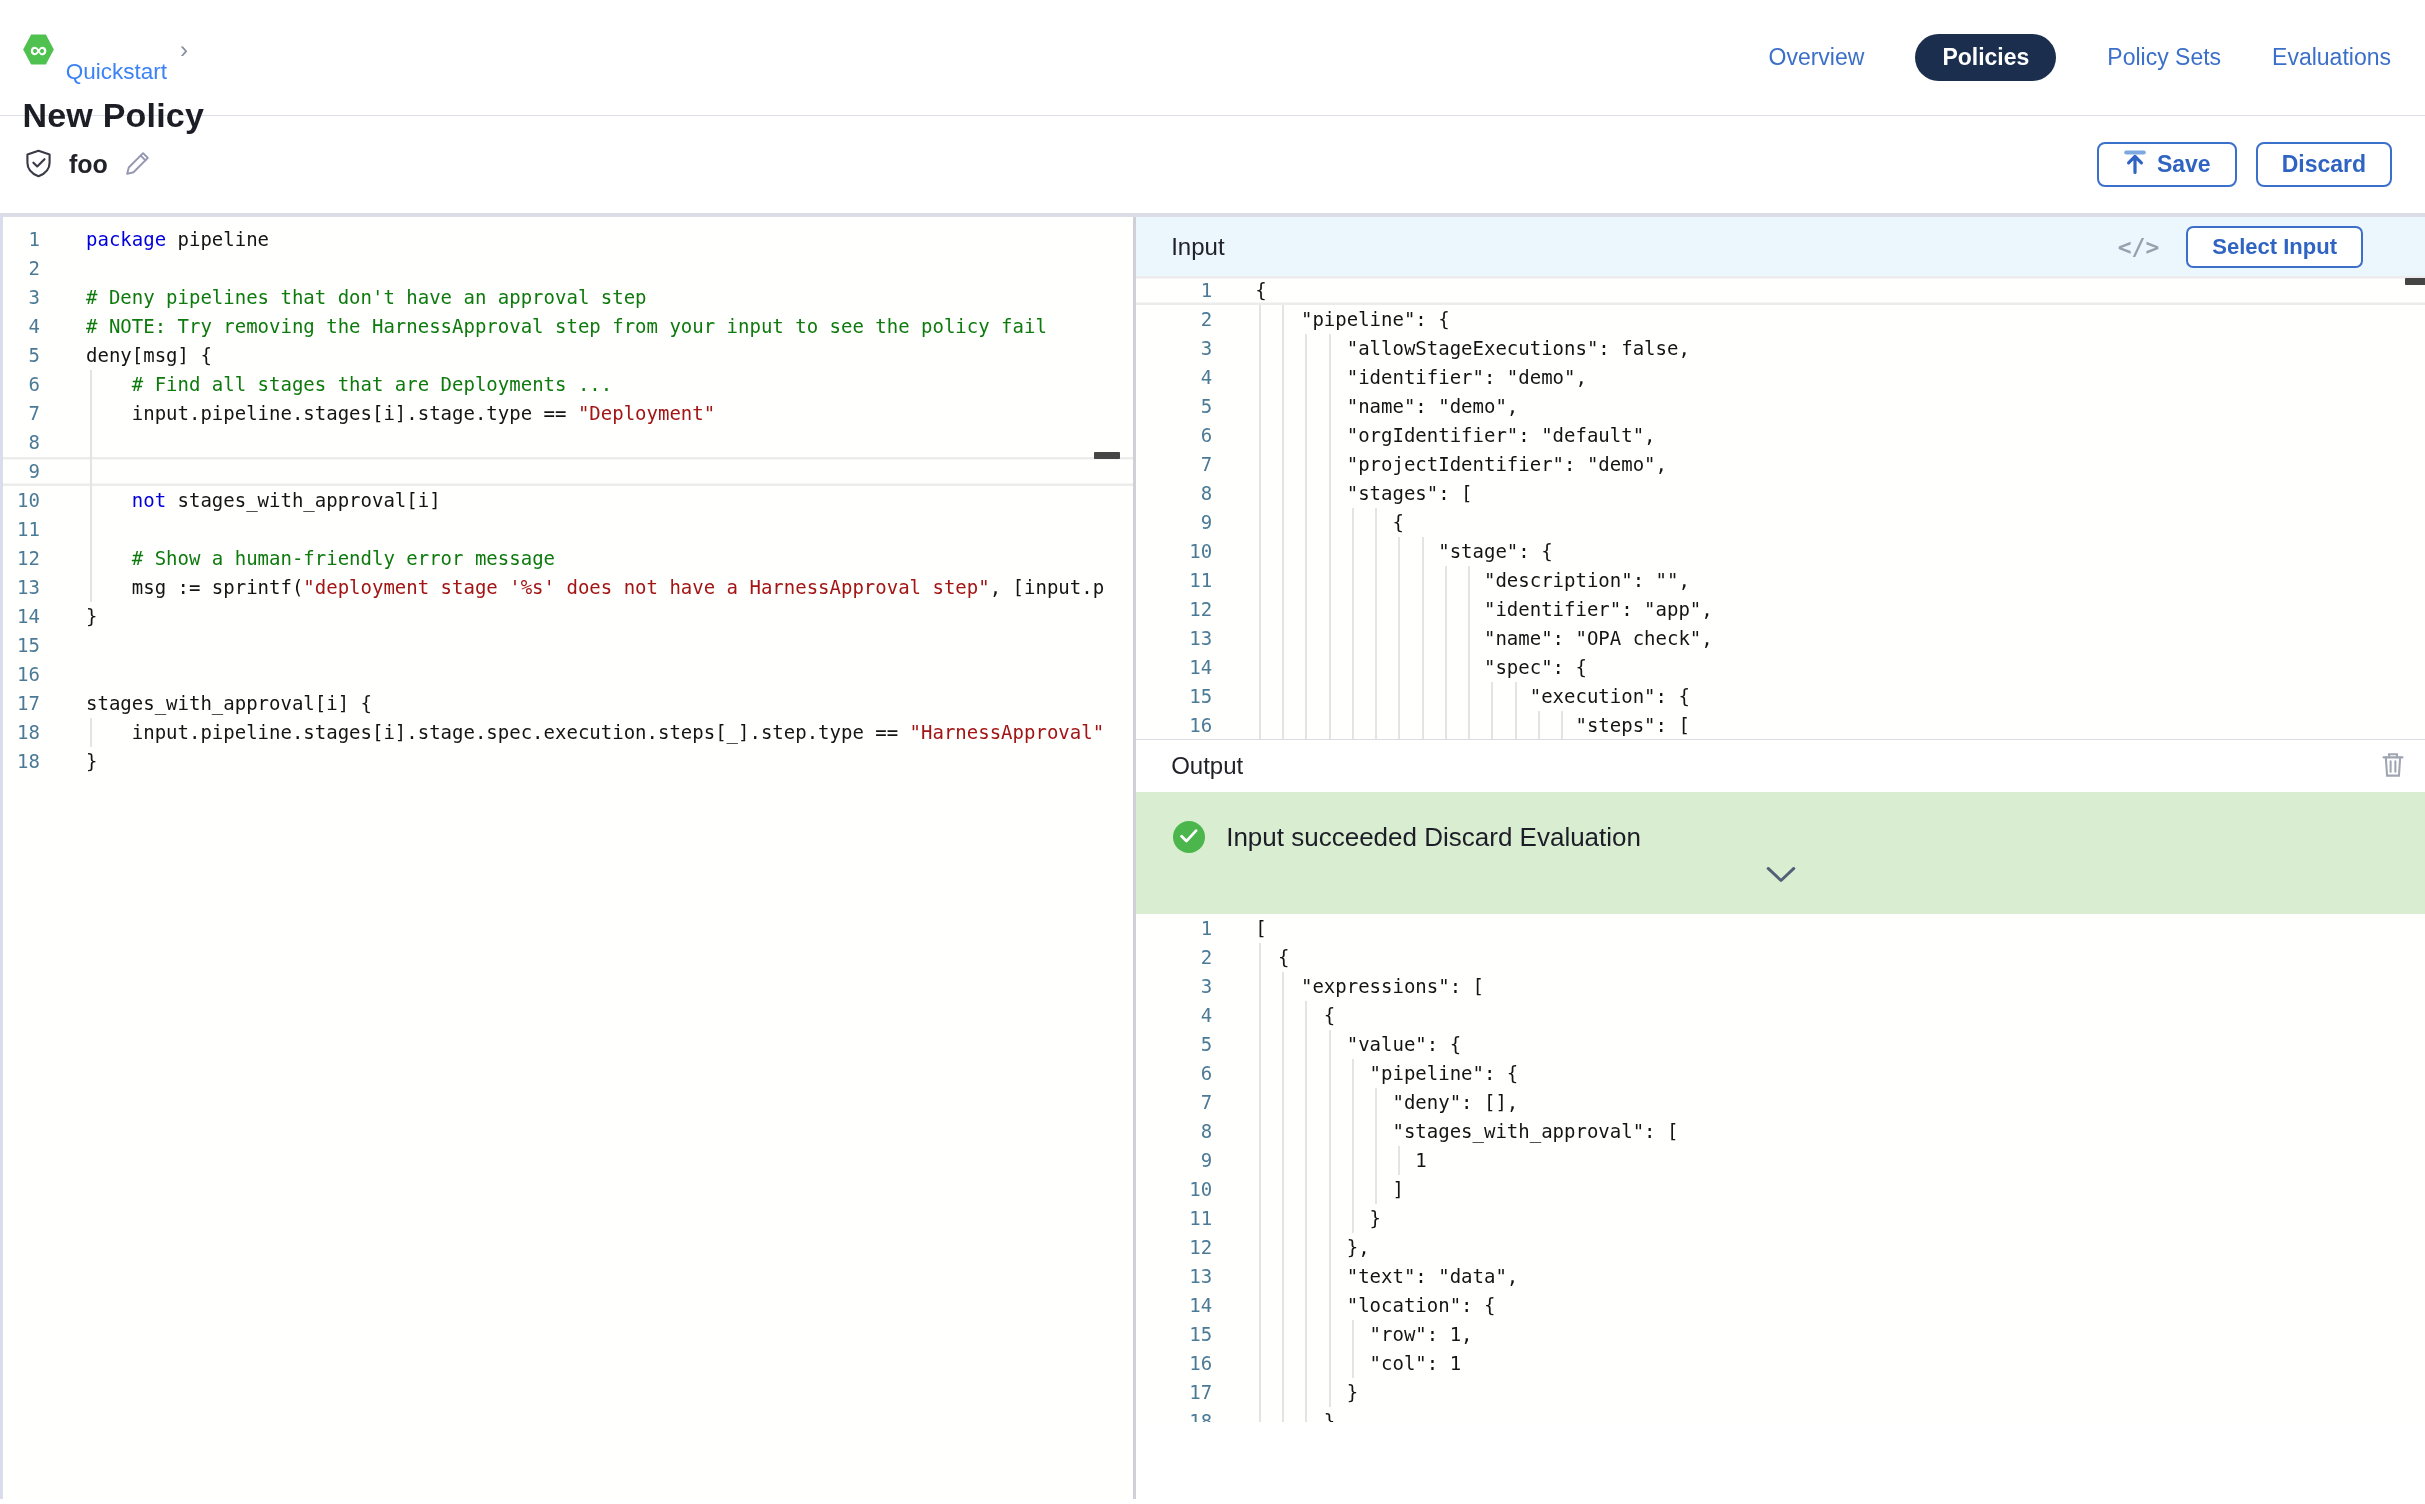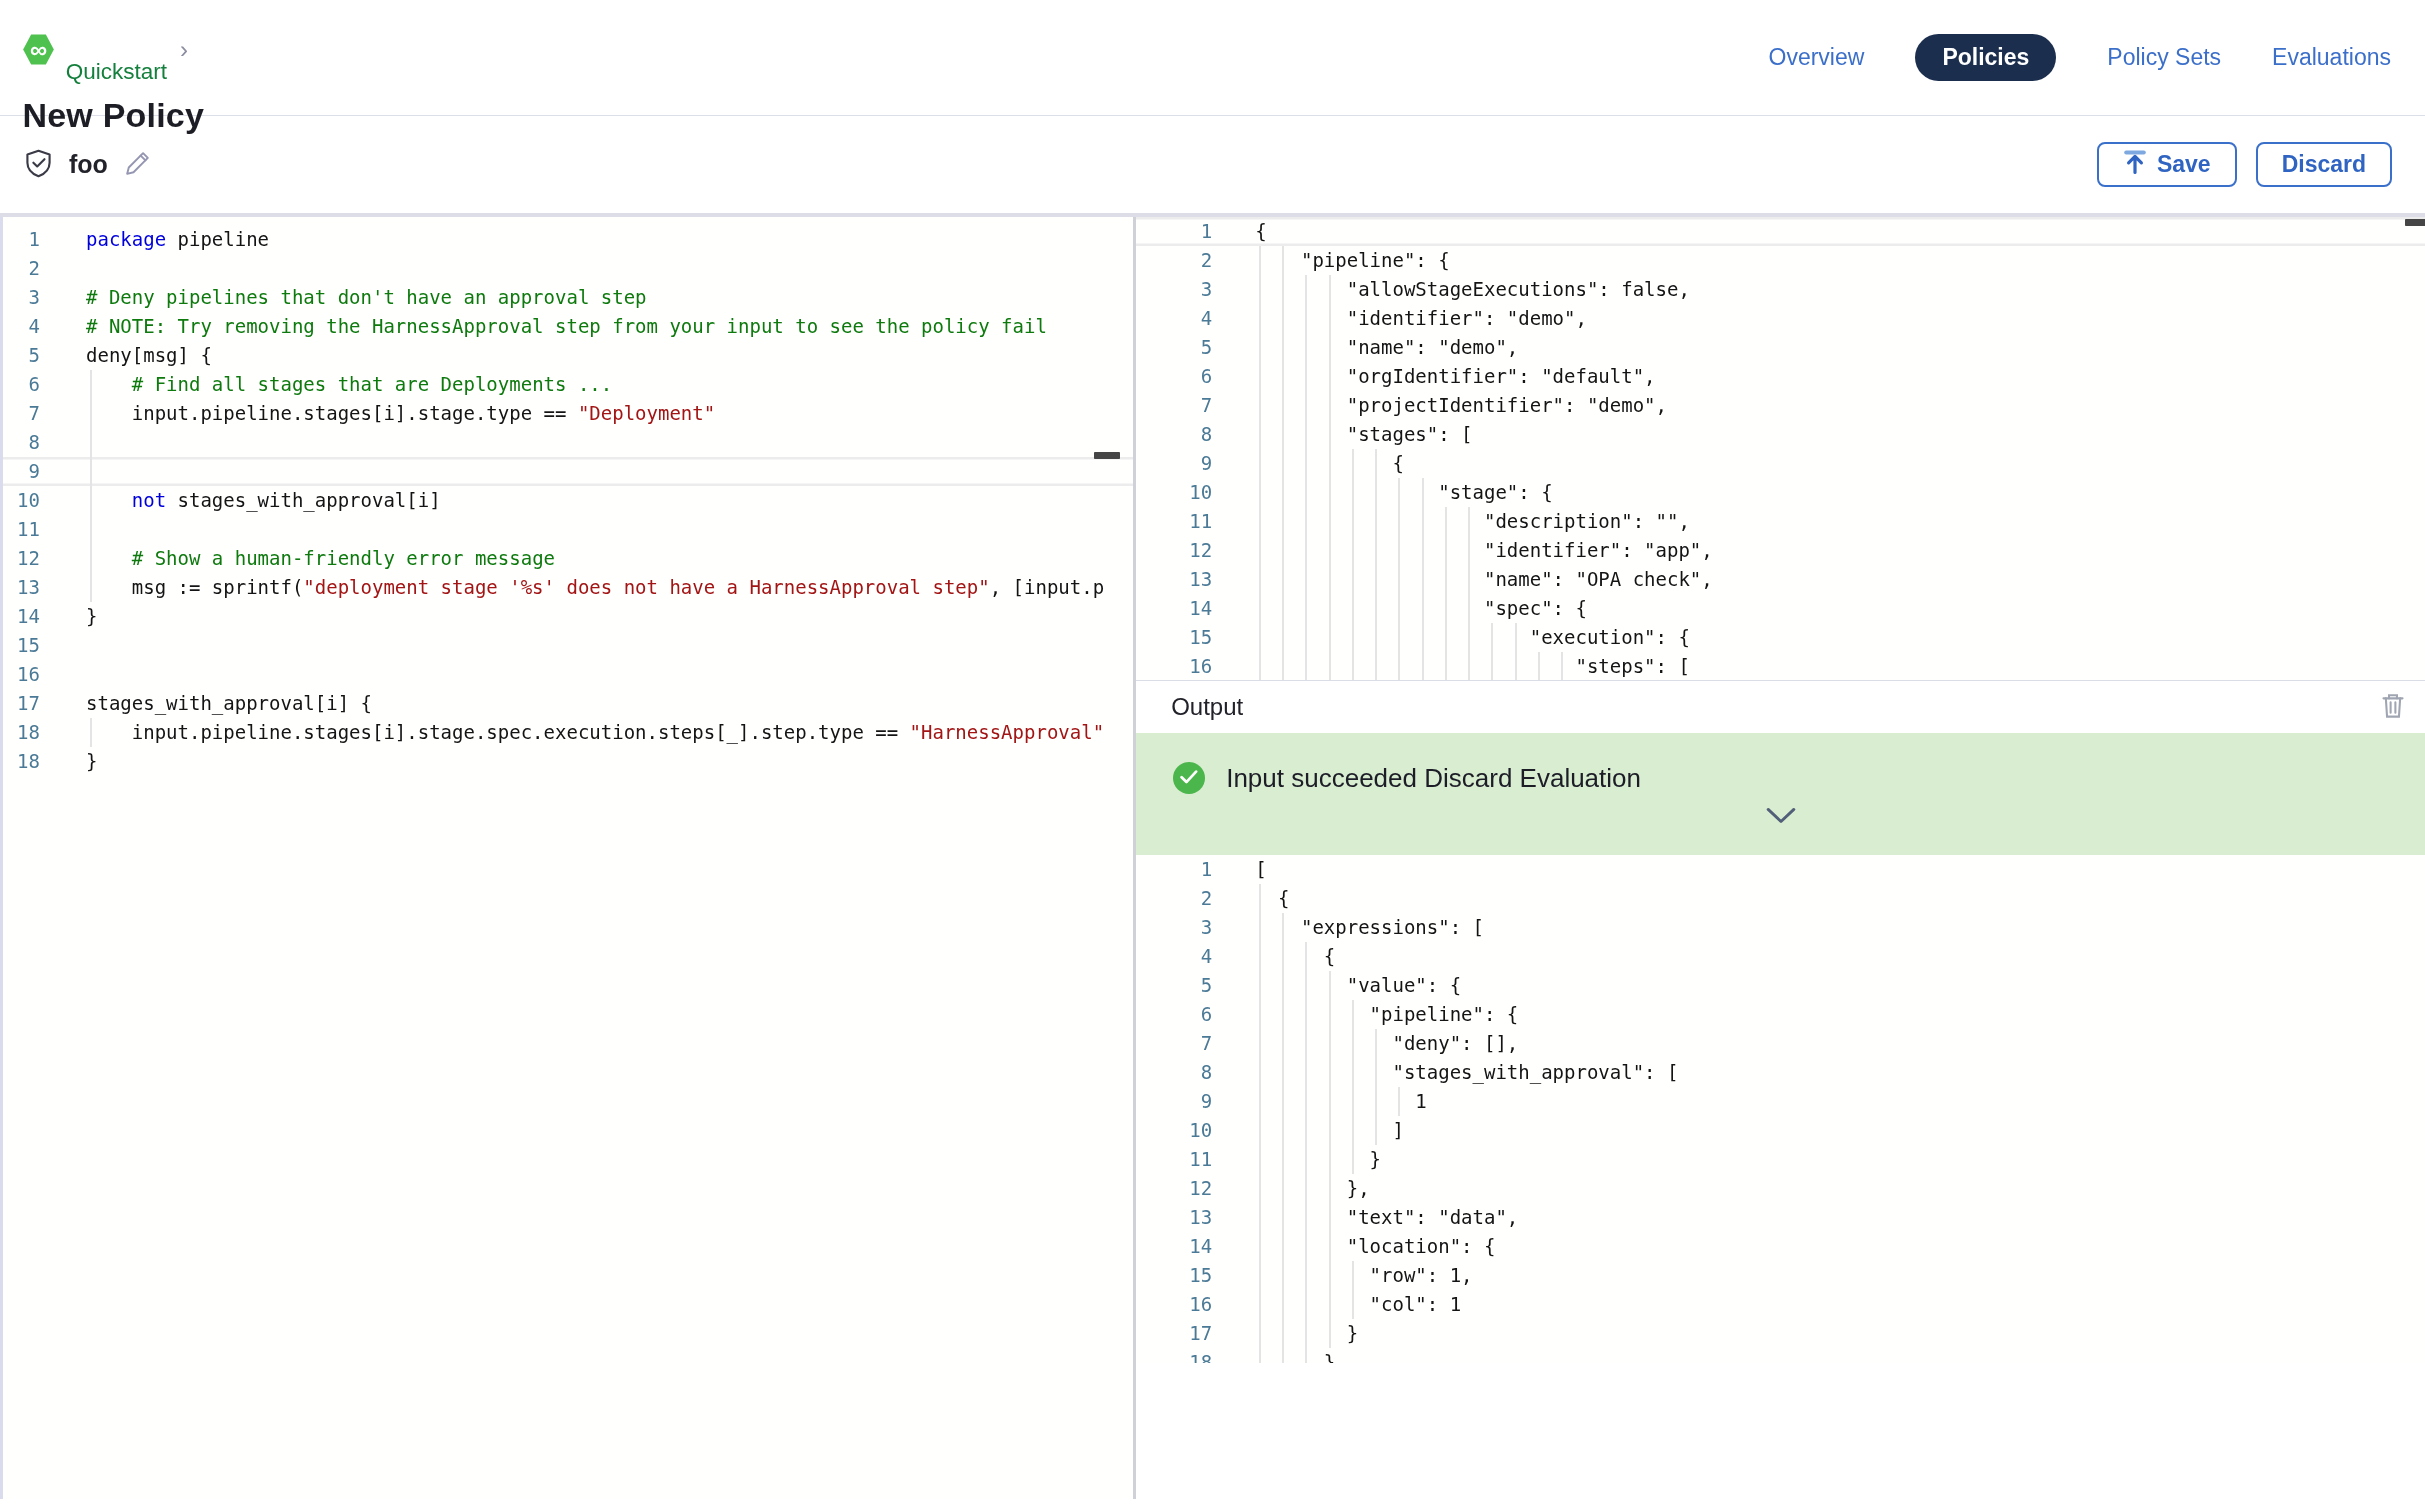--- a/index.html
+++ b/index.html
@@ -6,21 +6,21 @@
   html,body { width: 2426px; height: 1505px; overflow: hidden; background:#fff;
     font-family:"Liberation Sans", sans-serif; color:#22222a; }
 
   
   .header { height:116px; border-bottom:1.6px solid #dcdee8; display:flex;
     justify-content:space-between; align-items:flex-start; padding:14.5px 35px 0 22.5px; }
   .crumb-row { display:flex; align-items:center; gap:11.3px; }
   .hexicon { width:32px; height:32px; background:#4fc14f; display:flex; align-items:center;
     justify-content:center; color:#fff; font-size:24px; font-weight:bold;
     clip-path:polygon(27% 3%,73% 3%,98% 50%,73% 97%,27% 97%,2% 50%); border-radius:6.4px; }
-  .crumb-link { color:#15803d; font-size:22.5px; font-weight:500; text-decoration:none; cursor:pointer;margin-top:44px; }
+  .crumb-link { color:#3b82f6; font-size:22.5px; font-weight:500; text-decoration:none; cursor:pointer;margin-top:44px; }
   .crumb-sep { color:#8a8da0; font-size:24px; margin-left:1.6px; }
   .page-title { font-size:34px; font-weight:700; color:#1d1d26; margin-top:11.3px; letter-spacing:0.2px; }
   .nav { display:flex; align-items:center; gap:51px; margin-top:19px; }
   .nav a { font-size:23px; color:#3b6fc9; font-weight:500; text-decoration:none; cursor:pointer; }
   .nav a.pill { background:#1b2e4e; color:#fff; font-weight:600; padding:10.4px 27px; border-radius:26px; }
 
   
   .toolbar { height:101px; border-bottom:4px solid #dcdde7; display:flex;
     align-items:center; justify-content:space-between; padding:0 34px 0 24px;gap:41px; }
   .tb-left { display:flex; align-items:center; gap:16px; }
@@ -167,20 +167,26 @@
         <div class="ed-line"><span class="ln">18</span><span class="ed-code"><span class="c-pl">}</span></span></div>
       </div>
     <div class="overview-mark" style="right:13px; top:235px; width:26px; height:7.2px;"></div>
   </div>
 
   <div class="vdivider"></div>
 
   <div class="right-panel">
 
 
+    <div class="input-bar">
+      <span class="section-title">Input</span>
+      <span class="spacer"></span>
+      <span class="code-glyph">&lt;/&gt;</span>
+      <button class="btn-select-input">Select Input</button>
+    </div>
 
     <div class="right-ed" id="input-editor">
       <div id="input-lines">
           <div class="ed-line current"><span class="ln">1</span><span class="ed-code"><span class="c-pl">{</span></span></div>
           <div class="ed-line"><span class="ln">2</span><span class="ed-code"><span class="guide" style="left: 4px;"></span><span class="guide" style="left: 27px;"></span><span class="c-pl">    "pipeline": {</span></span></div>
           <div class="ed-line"><span class="ln">3</span><span class="ed-code"><span class="guide" style="left: 4px;"></span><span class="guide" style="left: 27px;"></span><span class="guide" style="left: 50px;"></span><span class="guide" style="left: 74px;"></span><span class="c-pl">        "allowStageExecutions": false,</span></span></div>
           <div class="ed-line"><span class="ln">4</span><span class="ed-code"><span class="guide" style="left: 4px;"></span><span class="guide" style="left: 27px;"></span><span class="guide" style="left: 50px;"></span><span class="guide" style="left: 74px;"></span><span class="c-pl">        "identifier": "demo",</span></span></div>
           <div class="ed-line"><span class="ln">5</span><span class="ed-code"><span class="guide" style="left: 4px;"></span><span class="guide" style="left: 27px;"></span><span class="guide" style="left: 50px;"></span><span class="guide" style="left: 74px;"></span><span class="c-pl">        "name": "demo",</span></span></div>
           <div class="ed-line"><span class="ln">6</span><span class="ed-code"><span class="guide" style="left: 4px;"></span><span class="guide" style="left: 27px;"></span><span class="guide" style="left: 50px;"></span><span class="guide" style="left: 74px;"></span><span class="c-pl">        "orgIdentifier": "default",</span></span></div>
           <div class="ed-line"><span class="ln">7</span><span class="ed-code"><span class="guide" style="left: 4px;"></span><span class="guide" style="left: 27px;"></span><span class="guide" style="left: 50px;"></span><span class="guide" style="left: 74px;"></span><span class="c-pl">        "projectIdentifier": "demo",</span></span></div>

